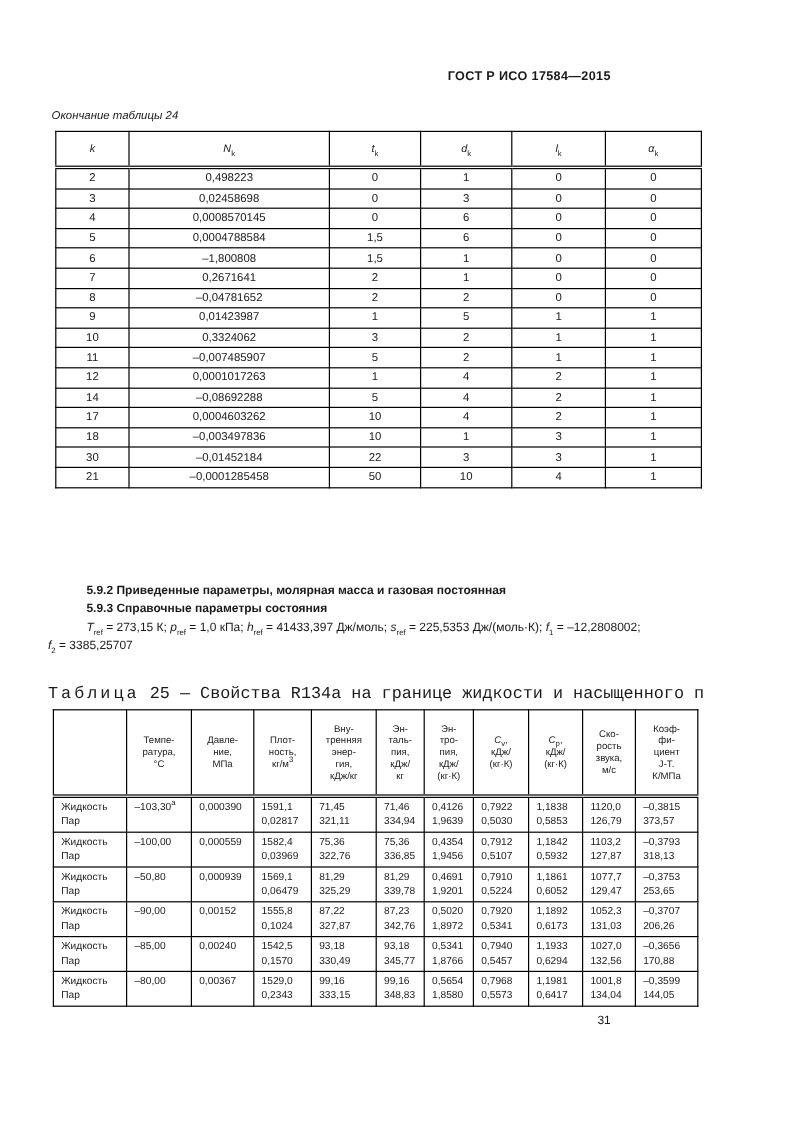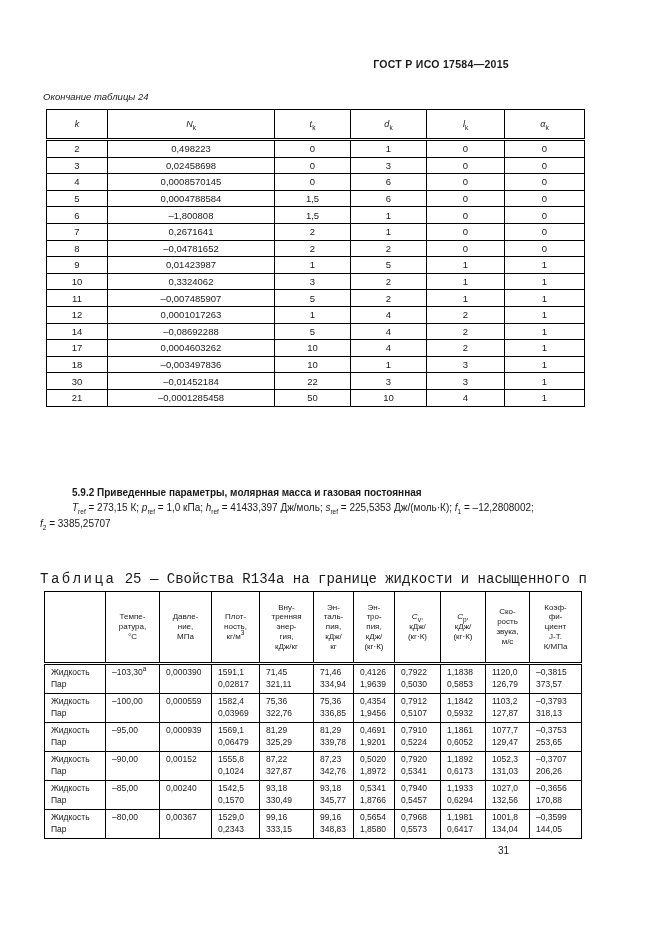--- a/index.html
+++ b/index.html
@@ -207,20 +207,21 @@
           <td>50</td>
           <td>10</td>
           <td>4</td>
           <td>1</td>
         </tr>
       </tbody>
   </table>
 
   <div class="textblock">
     <p class="sec-title">5.9.2 Приведенные параметры, молярная масса и газовая постоянная</p>
+    <p class="sec-title">5.9.3 Справочные параметры состояния</p>
     <p class="sec-body"><i>T</i><sub>ref</sub> = 273,15 К; <i>p</i><sub>ref</sub> = 1,0 кПа; <i>h</i><sub>ref</sub> = 41433,397 Дж/моль; <i>s</i><sub>ref</sub> = 225,5353 Дж/(моль·К); <i>f</i><sub>1</sub> = –12,2808002;</p>
     <p class="sec-body noindent"><i>f</i><sub>2</sub> = 3385,25707</p>
   </div>
 
   <div class="caption25"><span class="spaced">Таблица</span>&nbsp;<span>25</span> <span>—</span> <span>Свойства R134a на границе жидкости и насыщенного пара</span></div>
 
   <table id="t25">
     <colgroup>
       <col style="width:61px">
         <col style="width:54px">
@@ -271,21 +272,21 @@
           <td>75,36<br>322,76</td>
           <td>75,36<br>336,85</td>
           <td>0,4354<br>1,9456</td>
           <td>0,7912<br>0,5107</td>
           <td>1,1842<br>0,5932</td>
           <td>1103,2<br>127,87</td>
           <td>–0,3793<br>318,13</td>
         </tr>
         <tr>
           <td>Жидкость<br>Пар</td>
-          <td>–95,00</td>
+          <td>–50,80</td>
           <td>0,000939</td>
           <td>1569,1<br>0,06479</td>
           <td>81,29<br>325,29</td>
           <td>81,29<br>339,78</td>
           <td>0,4691<br>1,9201</td>
           <td>0,7910<br>0,5224</td>
           <td>1,1861<br>0,6052</td>
           <td>1077,7<br>129,47</td>
           <td>–0,3753<br>253,65</td>
         </tr>

